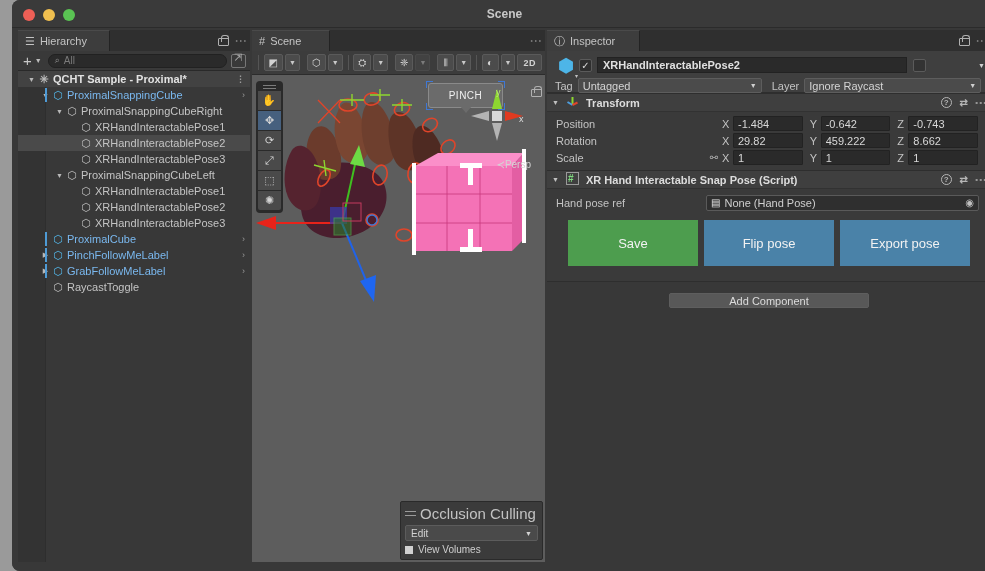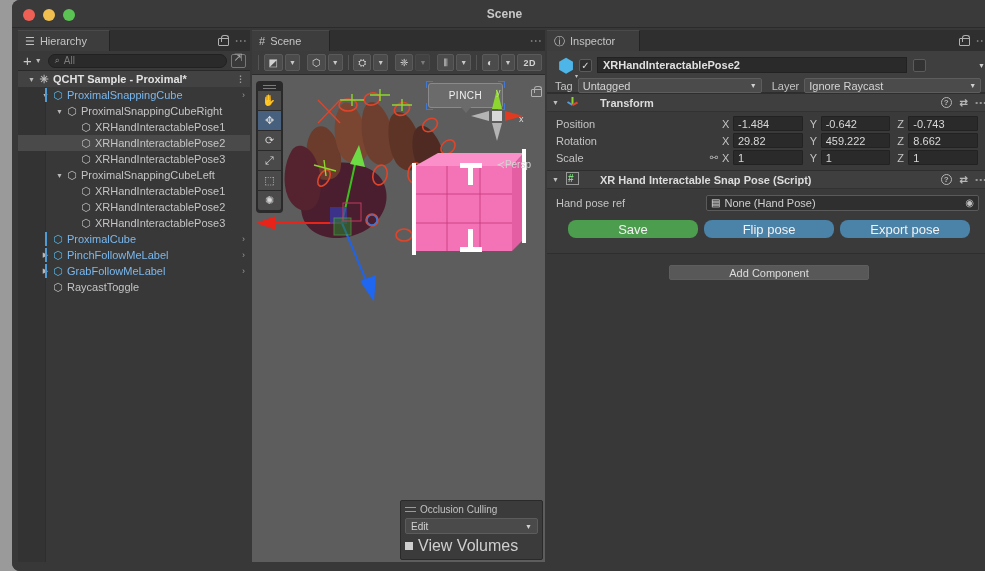--- a/index.html
+++ b/index.html
@@ -171,29 +171,29 @@
   .sc-tl{left:-3px;top:-3px;border-right:none;border-bottom:none;}
   .sc-tr{right:-3px;top:-3px;border-left:none;border-bottom:none;}
   .sc-bl{left:-3px;bottom:-3px;border-right:none;border-top:none;}
   .sc-br{right:-3px;bottom:-3px;border-left:none;border-top:none;}
 
   .occl-panel {
     position:absolute; left:148px; bottom:2px; width:143px; z-index:6;
     background:#3b3b3b; border:1px solid #2a2a2a; border-radius:2px;
     padding:3px 4px 4px 4px;
   }
-  .occl-title { display:flex; align-items:center; color:#c2c2c2; font-size:10px; margin-bottom:3px; }
+  .occl-title { display:flex; align-items:center; color:#c2c2c2; font-size:15px; margin-bottom:3px; }
   .occl-title .ghandle { width:11px; height:5px; margin-right:4px;
        border-top:1px solid #9a9a9a; border-bottom:1px solid #9a9a9a; }
   .occl-select {
     height:16px; background:#4a4a4a; border:1px solid #5c5c5c; border-radius:2px;
     display:flex; align-items:center; justify-content:space-between;
     padding:0 5px; color:#d3d3d3; font-size:10px; margin-bottom:3px;
   }
-  .occl-check { display:flex; align-items:center; color:#cfcfcf; font-size:16px; }
+  .occl-check { display:flex; align-items:center; color:#cfcfcf; font-size:10px; }
   .occl-check .cbox { width:8px;height:8px;background:#d0d0d0;margin-right:5px; }
 
   
   #inspector { left: 535px; top: 30px; width: 444px; height: 532px; background:#383838; }
   .insp-head {
     position:absolute; left:0; top:21px; width:100%; height:42px;
     background:#3f3f3f; border-bottom:1px solid #2e2e2e;
   }
   .insp-row1 { position:absolute; left:0; top:4px; width:100%; height:20px; display:flex; align-items:center; padding:0 6px; }
   .go-ico { width:26px; text-align:center; font-size:19px; color:#4db5e8; position:relative; }
@@ -218,21 +218,21 @@
     color:#d4d4d4; font-size:11px;
   }
   .dropdown .dcaret { font-size:7px; color:#cfcfcf; margin-left:6px; }
 
   .comp-header {
     height:19px; background:#3f3f3f; border-top:1px solid #2e2e2e; border-bottom:1px solid #323232;
     display:flex; align-items:center; padding:0 5px; color:#dcdcdc; font-size:11px; font-weight:bold;
   }
   .comp-header .fold { width:12px; font-size:7px; color:#c0c0c0; }
   .comp-header .cico { width:16px; text-align:center; }
-  .comp-header .ctitle { margin-left:20px;text-align:right; }
+  .comp-header .ctitle { margin-left:6px;text-align:right; }
   .comp-header .hdr-right { margin-left:auto; display:flex; align-items:center; gap:8px; color:#b6b6b6; font-size:10px; }
   .circ-q {
     width:11px;height:11px;border-radius:50%;border:1px solid #b6b6b6;
     display:flex;align-items:center;justify-content:center;font-size:8px;
   }
   .comp-body { background:#3a3a3a; padding:3px 0 4px 0; }
   .vrow { display:flex; align-items:center; height:17px; padding:0 6px 0 9px; }
   .vrow .vlbl { width:150px; color:#c3c3c3; font-size:11px; }
   .vrow .link-ico { width:16px; text-align:center; color:#b2b2b2; font-size:10px; }
   .axis { color:#c3c3c3; font-size:11px; width:11px; text-align:left; }
@@ -241,21 +241,21 @@
     color:#d8d8d8; font-size:11px; display:flex; align-items:center; padding:0 4px; margin-right:7px;
   }
   .objfield {
     flex:1; height:16px; background:#2f2f2f; border:1px solid #5a5a5a; border-radius:2px;
     color:#cfcfcf; font-size:11px; display:flex; align-items:center; padding:0 4px;
   }
   .objfield .ficon { margin-right:4px; color:#e2e2e2; font-size:10px; }
   .objfield .picker { margin-left:auto; font-size:10px; color:#c0c0c0; }
   .btn-row { display:flex; gap:6px; padding:8px 21px 11px 21px; }
   .bigbtn {
-    flex:1; height:18px; border-radius:8px; display:flex; align-items:center; justify-content:center;
+    flex:1; height:46px; border-radius:0; display:flex; align-items:center; justify-content:center;
     color:#f2f2f2; font-size:13px;
   }
   .insp-spacer { border-top:1px solid #2e2e2e; }
   .addcomp-wrap { display:flex; justify-content:center; padding:11px 0 0 0; }
   .addcomp {
     width:200px; height:15px; background:#585858; border:1px solid #5e5e5e; border-radius:2px;
     display:flex; align-items:center; justify-content:center; color:#dcdcdc; font-size:11px;
   }
 
   

